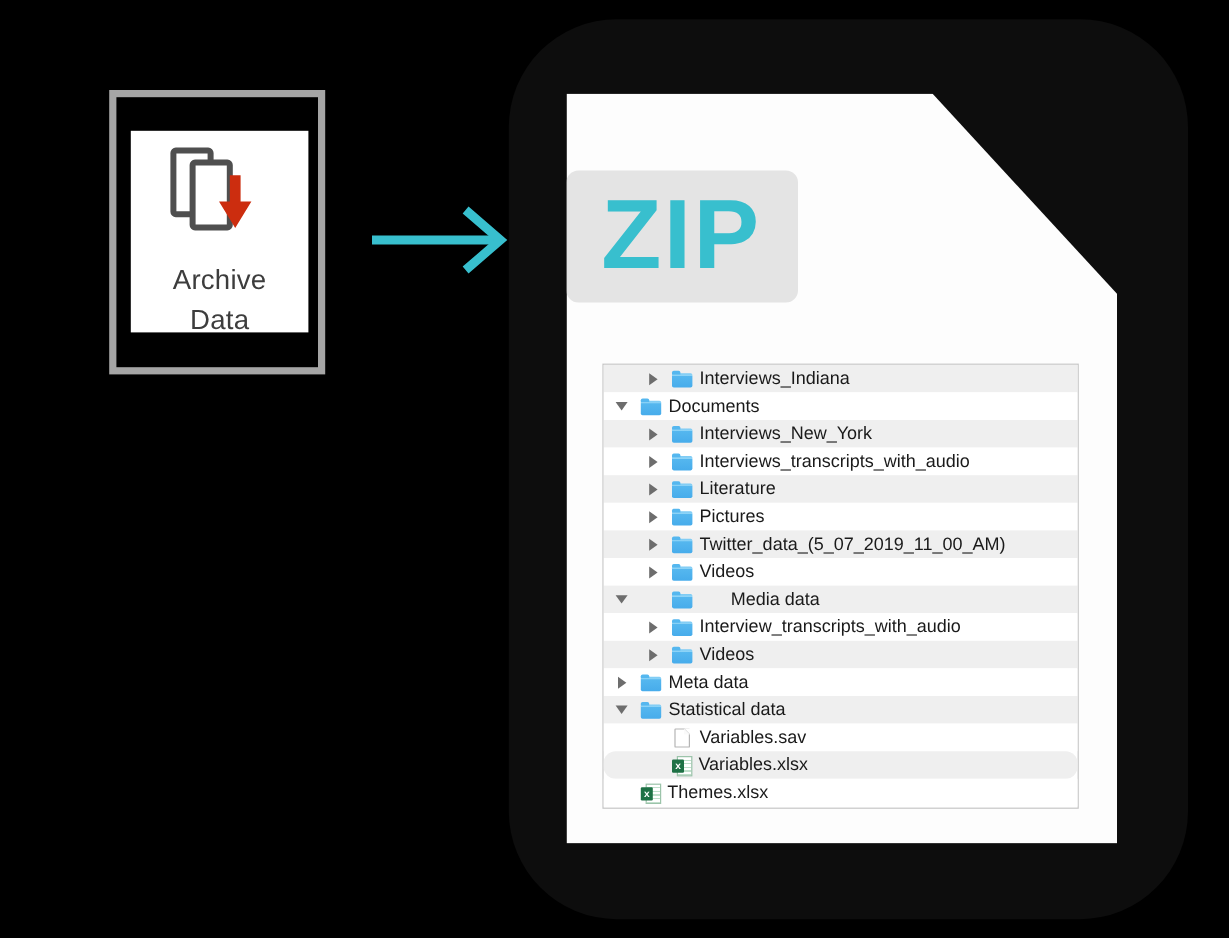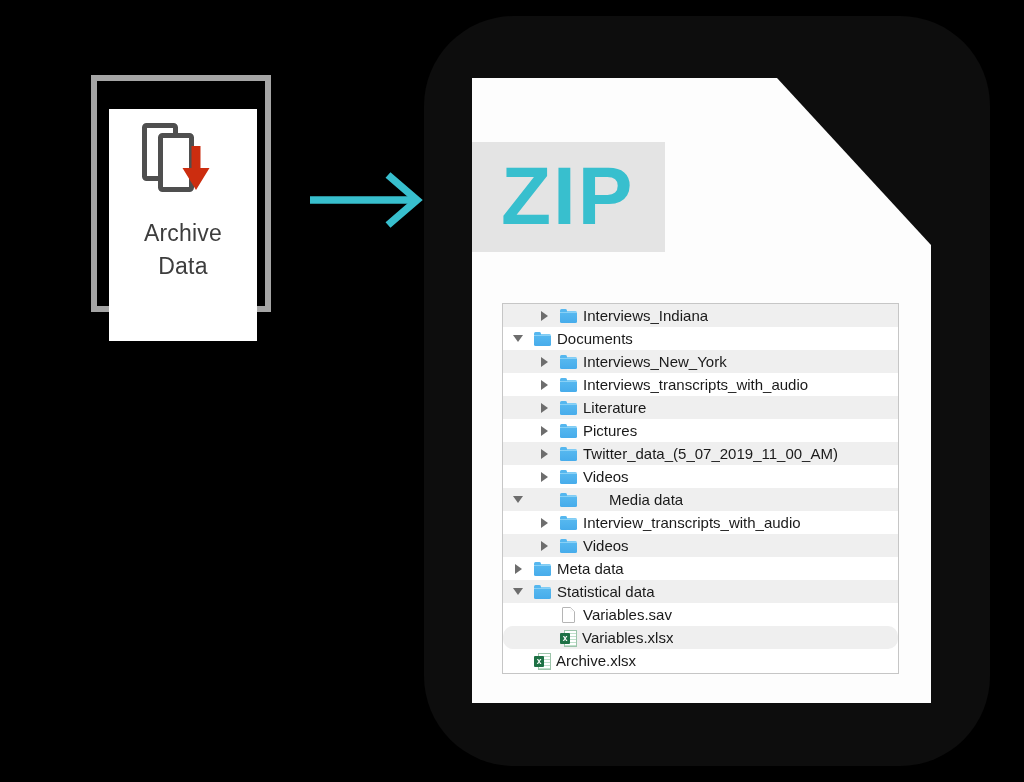--- a/index.html
+++ b/index.html
@@ -5,34 +5,34 @@
   html,body{margin:0;padding:0;background:#000;}
   *{box-sizing:border-box;}
   .stage{position:relative;width:1024px;height:782px;background:var(--bg,#000);overflow:hidden;
          font-family:"Liberation Sans",sans-serif;}
   
   .backdrop{position:absolute;left:424px;top:16px;width:566px;height:750px;
             background:#0d0d0d;border-radius:90px;}
   
   .archive-box{position:absolute;left:91px;top:75px;width:180px;height:237px;
                border:6px solid #a5a5a5;background:#000;}
-  .archive-card{position:absolute;left:12px;top:28px;width:148px;height:232px;background:#fff;}
+  .archive-card{position:absolute;left:12px;top:28px;width:148px;height:168px;background:#fff;}
   .archive-icon{position:absolute;left:31px;top:12px;}
   .archive-label{position:absolute;left:0;top:108px;width:100%;text-align:center;
                  font-size:23px;line-height:33px;color:#3d3d3d;letter-spacing:0.2px;}
   .doc-outline{fill:#fff;stroke:#4f4f4f;stroke-width:5;}
   .red-arrow{fill:var(--red,#cc2d0f);}
   
   .flow-arrow{position:absolute;left:300px;top:168px;}
   .flow-arrow .stroke{fill:none;stroke:var(--teal,#38bfce);stroke-width:7.5;}
   
   .zipdoc{position:absolute;left:472px;top:78px;width:459px;height:625px;background:#fdfdfd;
           clip-path:polygon(0 0,305px 0,100% 167px,100% 100%,0 100%);}
   .zip-banner{position:absolute;left:0;top:64px;width:193px;height:110px;
-              background:var(--banner-bg,#e4e4e4);}
+              background:var(--banner-bg,#e4e4e4);border-radius:10px;}
   .zip-banner .zip-text{display:block;padding-left:29px;font-size:82px;font-weight:bold;
               line-height:108px;letter-spacing:2px;color:var(--teal,#38bfce);}
   
   .tree{position:absolute;left:30px;top:225px;width:397px;height:371px;background:#fff;
         border:1px solid #c6c6c6;overflow:hidden;}
   .row{display:flex;align-items:center;height:23px;font-size:15px;color:#1a1a1a;
        white-space:nowrap;background:#fff;}
   .row:nth-child(odd){background:var(--row-alt,#efefef);}
   .tri{width:12px;margin-right:10px;flex:0 0 auto;display:flex;justify-content:center;}
   .tri-down::before{content:'';width:0;height:0;border-left:5.5px solid transparent;
@@ -176,17 +176,17 @@
 
   <div class="row" style="padding-left: 35px; border-radius: 10px;">
     <span class="tri"></span>
     <span class="ficon xlsx"></span>
     <span class="lbl">Variables.xlsx</span>
   </div>
 
   <div class="row" style="padding-left: 9px;">
     <span class="tri"></span>
     <span class="ficon xlsx"></span>
-    <span class="lbl">Archive.xlsx</span>
+    <span class="lbl">Themes.xlsx</span>
   </div>
 </div>
   </div>
 </div>
 
 </body></html>

